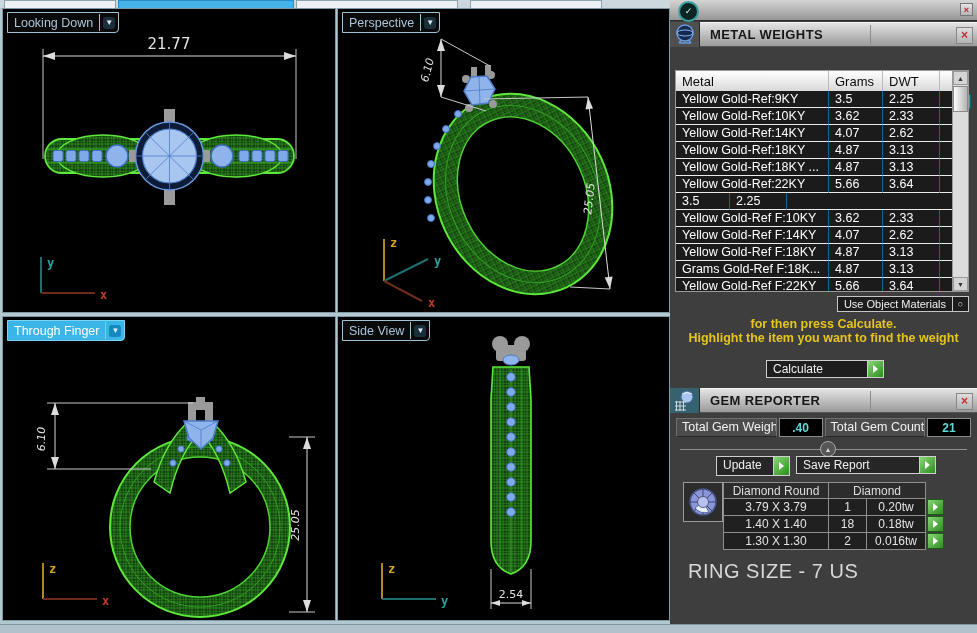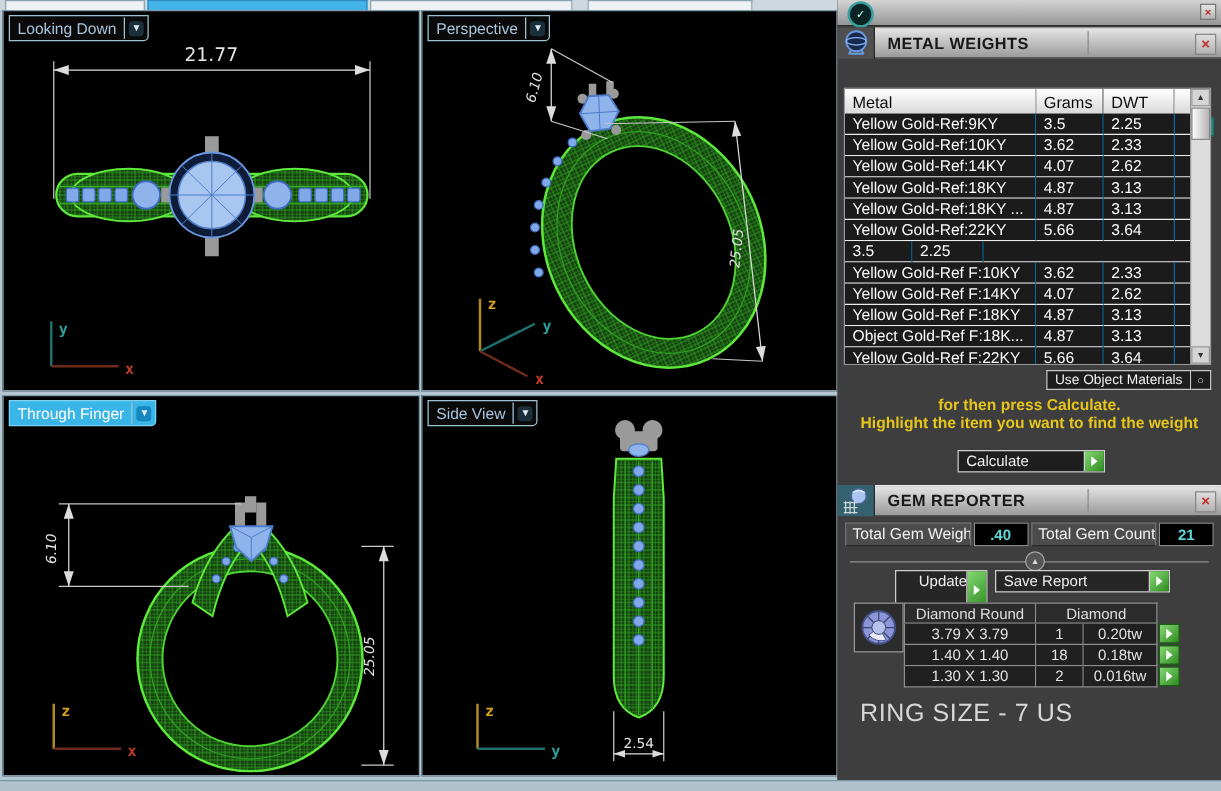--- a/index.html
+++ b/index.html
@@ -81,21 +81,21 @@
   .tri{width:0;height:0;border-left:5px solid #fff;border-top:4px solid transparent;border-bottom:4px solid transparent;}
   
   .totals{position:absolute;left:0;top:418px;width:307px;height:19px;display:flex;padding:0 6px;box-sizing:border-box;gap:2px;}
   .tot-label{flex:1.25;background:#4c4c4c;border:1px solid #6f6f6f;border-bottom-color:#262626;color:#f2f2f2;
       font-size:12.5px;padding:1px 0 0 5px;box-sizing:border-box;white-space:nowrap;overflow:hidden;}
   .tot-value{width:44px;background:#000;border:1px solid #8a8a8a;color:#61d6d6;font-size:12px;font-weight:bold;
       text-align:center;padding-top:2px;box-sizing:border-box;}
   .slider{position:absolute;left:10px;top:449px;width:287px;height:1px;background:#909090;}
   .slider-knob{position:absolute;left:140px;top:-8px;width:16px;height:16px;border-radius:50%;background:#565656;
       border:1px solid #a8a8a8;color:#d8d8d8;font-size:7px;text-align:center;line-height:15px;box-sizing:border-box;}
-  .update-btn{position:absolute;left:46px;top:456px;width:74px;height:32px;background:#262626;border:1px solid #cfcfcf;display:flex;box-sizing:border-box;padding-left:12px;}
+  .update-btn{position:absolute;left:46px;top:456px;width:74px;height:20px;background:#262626;border:1px solid #cfcfcf;display:flex;box-sizing:border-box;}
   .save-btn{position:absolute;left:126px;top:456px;width:140px;height:18px;background:#262626;border:1px solid #cfcfcf;display:flex;box-sizing:border-box;}
   .gem-icon-box{position:absolute;left:13px;top:482px;width:40px;height:40px;background:#2c2c2c;border:1px solid #9a9a9a;
       display:flex;align-items:center;justify-content:center;box-sizing:border-box;}
   .gem-table{position:absolute;left:53px;top:482px;width:222px;}
   .gt-header{display:flex;height:17px;}
   .ghcell{box-sizing:border-box;background:#2c2c2c;border:1px solid #8e8e8e;border-left:none;color:#dedede;
       font-size:12px;text-align:center;padding-top:1px;}
   .gh1{width:106px;border-left:1px solid #8e8e8e;} .gh2{width:97px;}
   .grow{display:flex;height:17px;}
   .gcell{box-sizing:border-box;background:#202020;border:1px solid #8e8e8e;border-top:none;border-left:none;
@@ -444,21 +444,21 @@
               <div class="mcell w2">2.62</div>
               <div class="mcell wf"></div>
             </div>
             <div class="mrow">
               <div class="mcell w0">Yellow Gold-Ref F:18KY</div>
               <div class="mcell w1">4.87</div>
               <div class="mcell w2">3.13</div>
               <div class="mcell wf"></div>
             </div>
             <div class="mrow">
-              <div class="mcell w0">Object Gold-Ref F:18K...</div>
+              <div class="mcell w0">Grams Gold-Ref F:18K...</div>
               <div class="mcell w1">4.87</div>
               <div class="mcell w2">3.13</div>
               <div class="mcell wf"></div>
             </div>
             <div class="mrow">
               <div class="mcell w0">Yellow Gold-Ref F:22KY</div>
               <div class="mcell w1">5.66</div>
               <div class="mcell w2">3.64</div>
               <div class="mcell wf"></div>
             </div>

